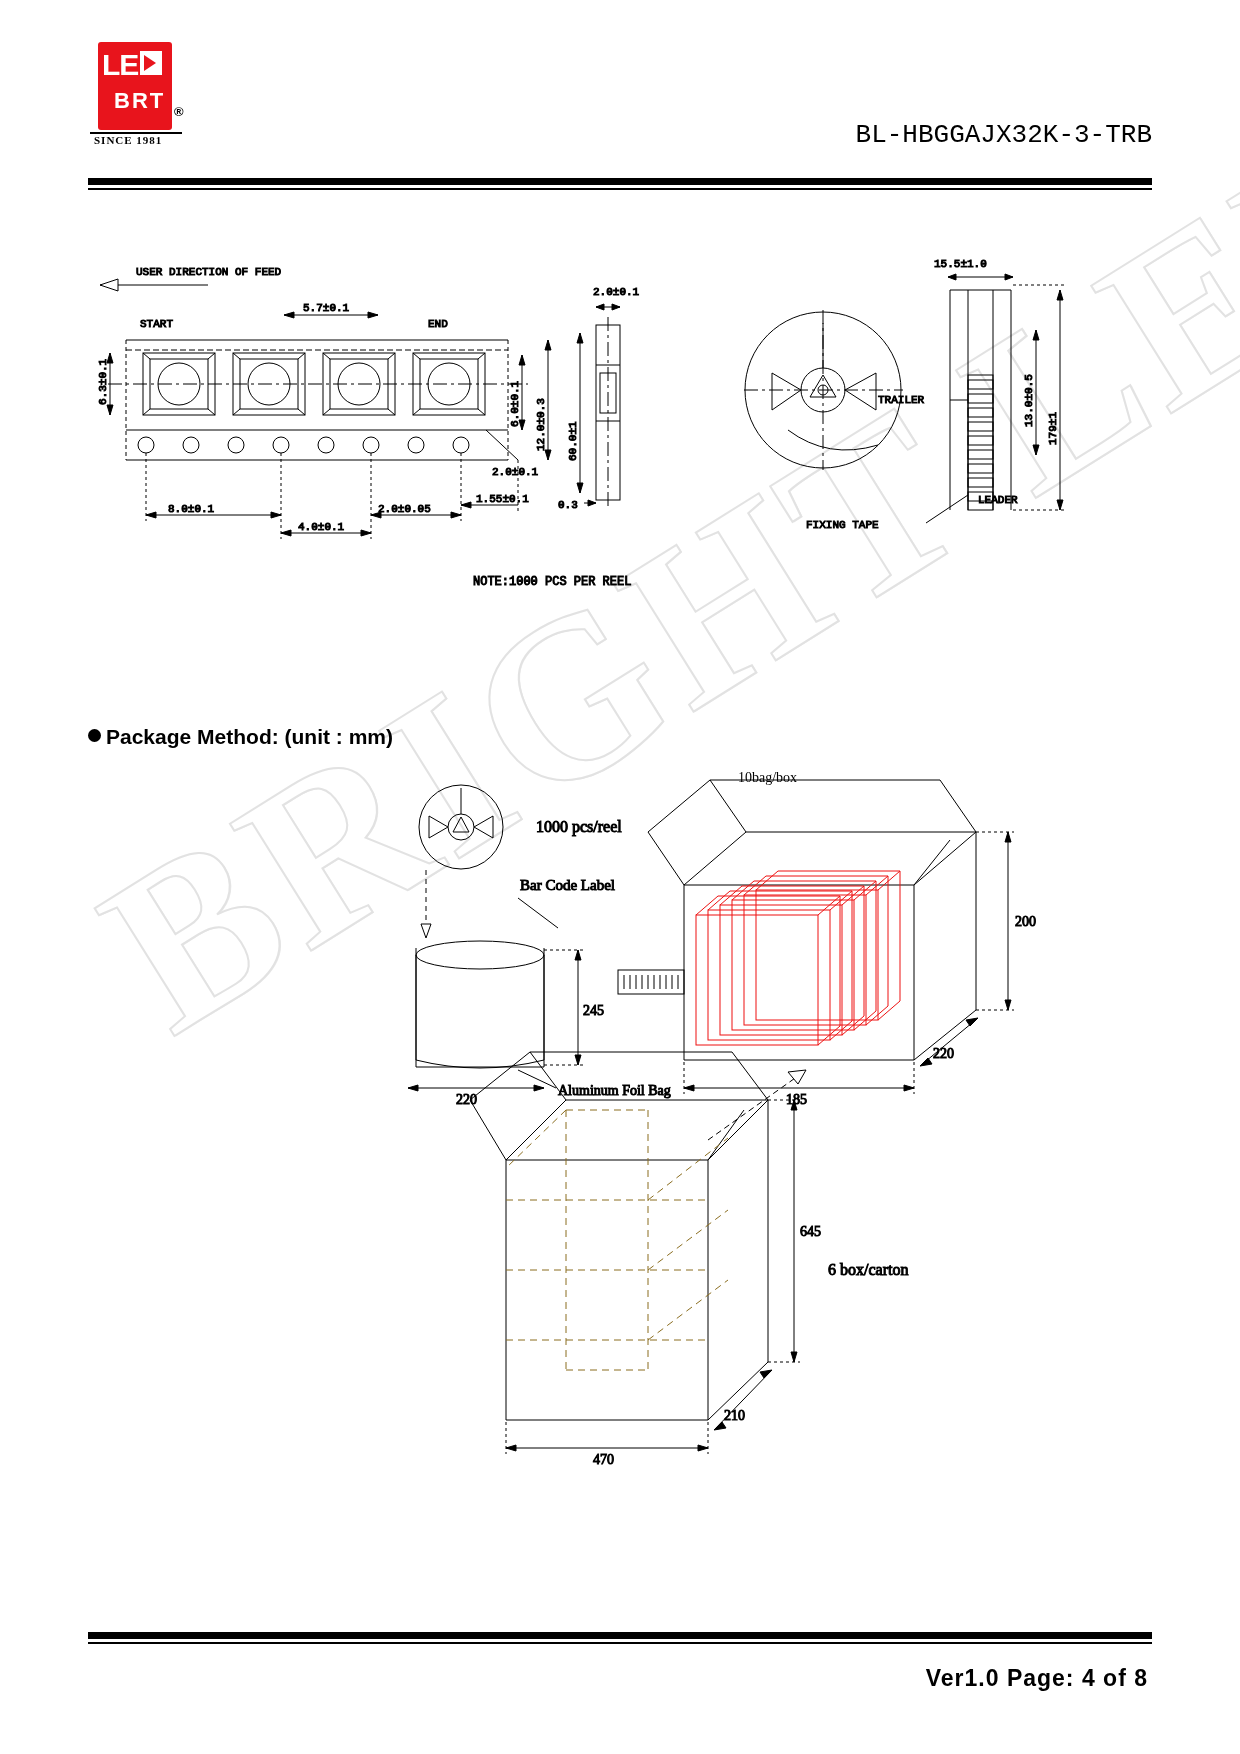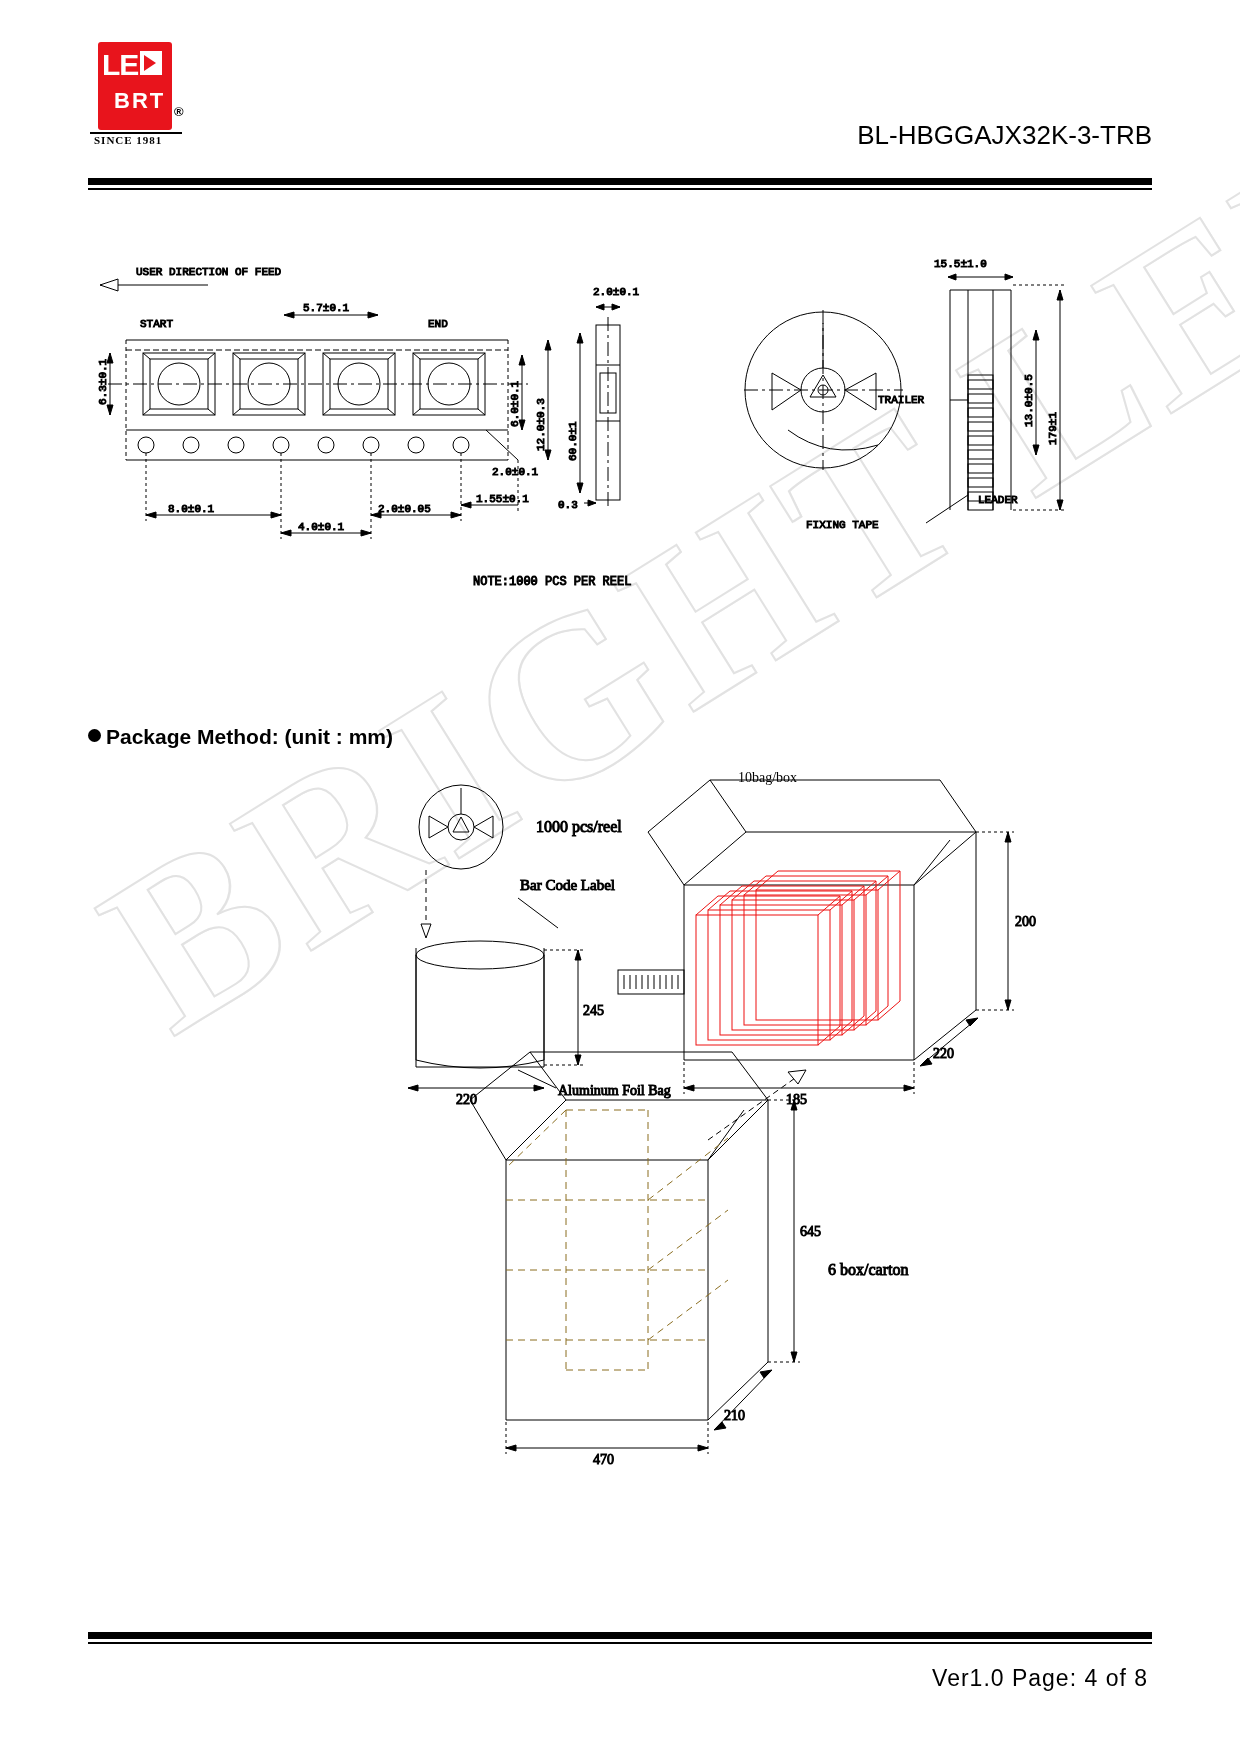--- a/index.html
+++ b/index.html
@@ -40,36 +40,36 @@
   .company{
     position:absolute;left:120px;top:18px;
     font-size:40px;font-weight:700;font-style:italic;letter-spacing:-0.5px;
     font-family:"Liberation Sans",sans-serif;
     color:#111;
     text-shadow:2px 2px 0 #bdbdbd;
     white-space:nowrap;
   }
   .partno{
     position:absolute;right:0;top:80px;
-    font-size:26px;letter-spacing:0px;font-family:Liberation Sans, sans-serif;
+    font-size:26px;letter-spacing:0px;font-family:Liberation Mono, monospace;
   }
   .hdr-rule{position:absolute;left:88px;top:178px;width:1064px;height:7px;background:#000;z-index:3;}
   .hdr-rule2{position:absolute;left:88px;top:188px;width:1064px;height:2px;background:#000;z-index:3;}
 
   
   .sect{position:absolute;z-index:3;font-weight:700;}
   .sect .bullet{display:inline-block;width:13px;height:13px;border-radius:50%;background:#000;margin-right:10px;vertical-align:2px;}
   #sect1{left:98px;top:210px;font-size:20px;}
   #sect2{left:88px;top:725px;font-size:21px;}
   #sect2 .bullet{margin-right:5px;}
 
   
   .ftr-rule{position:absolute;left:88px;top:1632px;width:1064px;height:7px;background:#000;z-index:3;}
   .ftr-rule2{position:absolute;left:88px;top:1642px;width:1064px;height:2px;background:#000;z-index:3;}
-  .footer-text{position:absolute;right:92px;top:1665px;font-size:23px;letter-spacing:1px;z-index:3;}
+  .footer-text{position:absolute;right:92px;top:1665px;font-size:23px;letter-spacing:1px;z-index:3;font-weight:bold;}
 
   
   .dwg{position:absolute;z-index:2;}
   svg text{font-family:"Liberation Mono","DejaVu Sans Mono",monospace;fill:#000;}
   .lbl{font-family:"Liberation Serif",serif !important;}
 </style>
 </head>
 <body>
 
 <div class="page">

